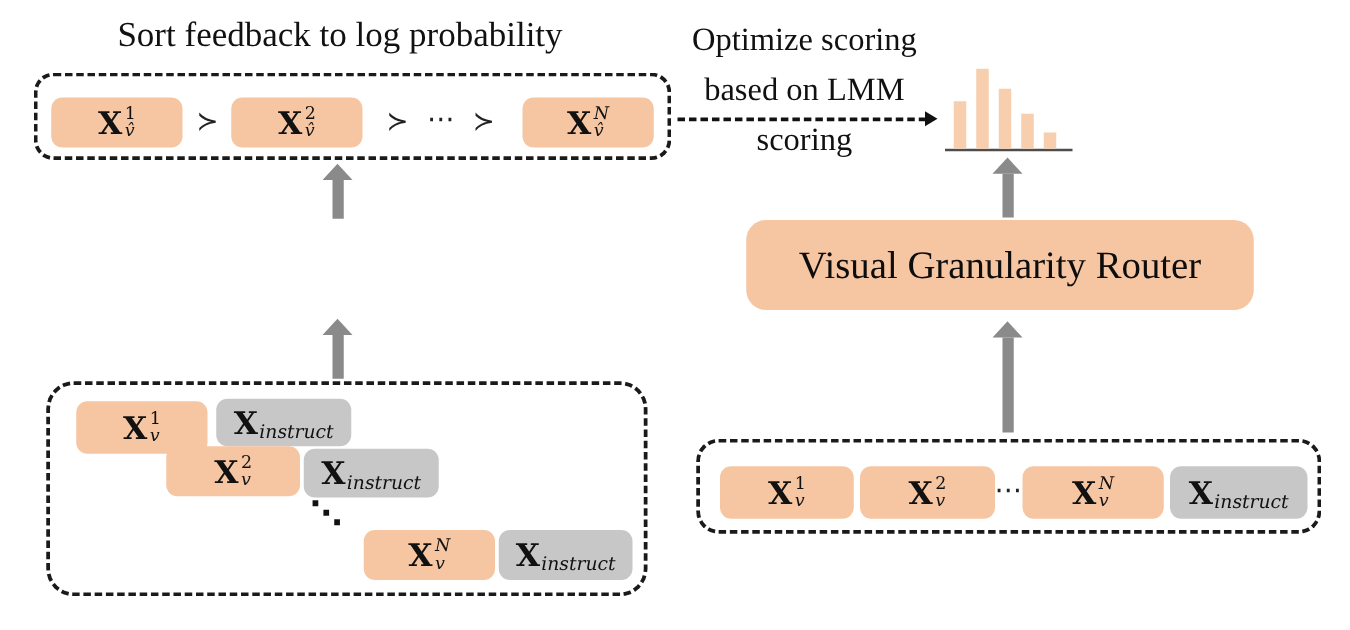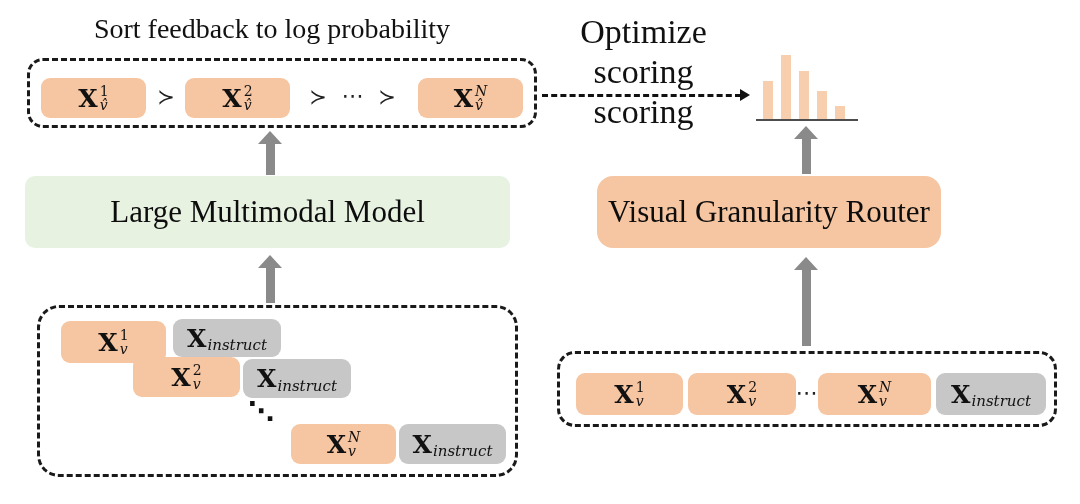--- a/index.html
+++ b/index.html
@@ -42,21 +42,21 @@
 
   
   #dashed-arrow { position: absolute; left: 542px; top: 94px; width: 199px; border-top: 3px dashed #111; }
   #dashed-arrow .dhead { position: absolute; right: -9px; top: -8px; width: 0; height: 0; border-left: 10px solid #111; border-top: 6px solid transparent; border-bottom: 6px solid transparent; }
 
   
   #bar-chart { position: absolute; left: 756px; top: 53px; width: 102px; height: 68px; display: flex; align-items: flex-end; gap: 8px; padding: 0 7px; border-bottom: 2px solid #4d4d4d; }
   .bar { width: 10px; background: #f8cfae; }
 
   
-  #opt-text { position: absolute; left: 541px; top: 12px; width: 205px; text-align: center; font-size: 34px; line-height: 40px; color: #111; }
+  #opt-text { position: absolute; left: 541px; top: 12px; width: 205px; text-align: center; font-size: 26px; line-height: 40px; color: #111; }
 </style>
 </head>
 <body>
 
 <div id="canvas">
 
   <div class="caption" style="left:27px; top:13px; width:490px;">Sort feedback to log probability</div>
 
   <div class="dashedbox" style="left:27px; top:58px; width:510px; height:70px; border-radius:16px;">
     <span class="tok orange" style="left:11px; top:17px; width:105px; height:40px;">
@@ -81,39 +81,37 @@
       <b class="mbase">X</b>
         <span class="ss">
           <span class="sup it">N</span>
           <span class="sub">v̂</span>
         </span>
     </span>
   </div>
 
   <div id="opt-text">
     <div>Optimize scoring</div>
+    <div>based on LMM</div>
     <div>scoring</div>
   </div>
 
   <div id="dashed-arrow">
     <span class="dhead"></span>
   </div>
 
   <div id="bar-chart">
     <div class="bar" style="height: 38px;"></div>
     <div class="bar" style="height: 64px;"></div>
     <div class="bar" style="height: 48px;"></div>
     <div class="bar" style="height: 28px;"></div>
     <div class="bar" style="height: 13px;"></div>
   </div>
 
-  <div id="lmm-box" class="bigbox" style="left:25px; top:176px; width:485px; height:72px;">
-    <span>Large Multimodal Model</span>
-  </div>
-  <div id="router-box" class="bigbox" style="left:597px; top:176px; width:344px; height:72px;">
+  <div id="router-box" class="bigbox" style="left:597px; top:176px; width:406px; height:72px;">
     <span>Visual Granularity Router</span>
   </div>
 
   <div class="varrow" style="left:258px; top:131px; height:44px;">
     <div class="head"></div>
       <div class="stem"></div>
   </div>
   <div class="varrow" style="left:258px; top:255px; height:48px;">
     <div class="head"></div>
       <div class="stem"></div>

